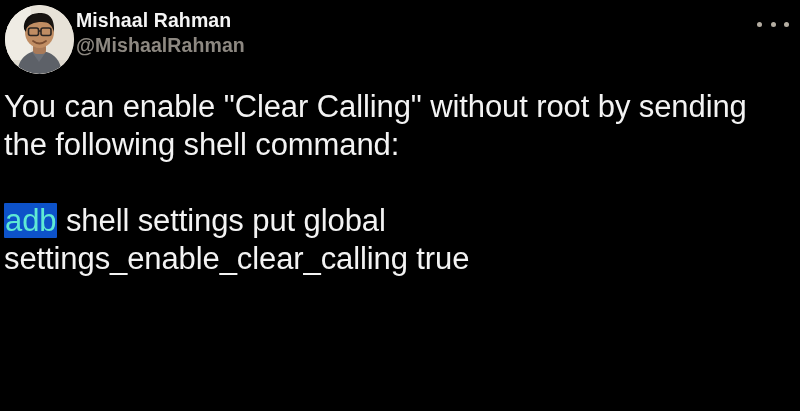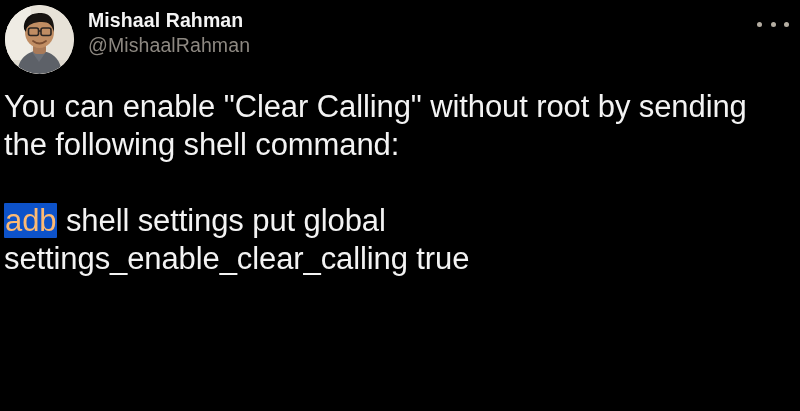--- a/index.html
+++ b/index.html
@@ -39,36 +39,36 @@
     width: 69px;
     height: 69px;
     border-radius: 50%;
     overflow: hidden;
     background: #e9e4dc;
   }
   .avatar svg { display: block; width: 69px; height: 69px; }
 
   .identity {
     position: absolute;
-    left: 88px;
+    left: 76px;
     top: 8px;
     width: 600px;
   }
   .display-name {
     color: #f4f4f4;
     font-size: 19.5px;
     font-weight: bold;
     line-height: 24px;
     letter-spacing: 0.1px;
     white-space: nowrap;
   }
   .handle {
     color: #8d8881;
     font-size: 19.5px;
-    font-weight: normal;
+    font-weight: bold;
     line-height: 26px;
     letter-spacing: 0.1px;
     white-space: nowrap;
   }
 
   .more-menu {
     position: absolute;
     right: 10px;
     top: 14px;
     width: 34px;
@@ -98,21 +98,21 @@
     font-size: 31px;
     line-height: 38px;
     letter-spacing: -0.1px;
     white-space: pre-wrap;
     word-wrap: break-word;
   }
   .para + .para { margin-top: 38px; }
 
   .hl {
     background: #0d52c9;
-    color: #fdba74;
+    color: #5eead4;
     padding: 0 1px;
     border-radius: 1px;
     box-decoration-break: clone;
     -webkit-box-decoration-break: clone;
   }
 </style>
 </head>
 <body>
 
 <div class="tweet">

